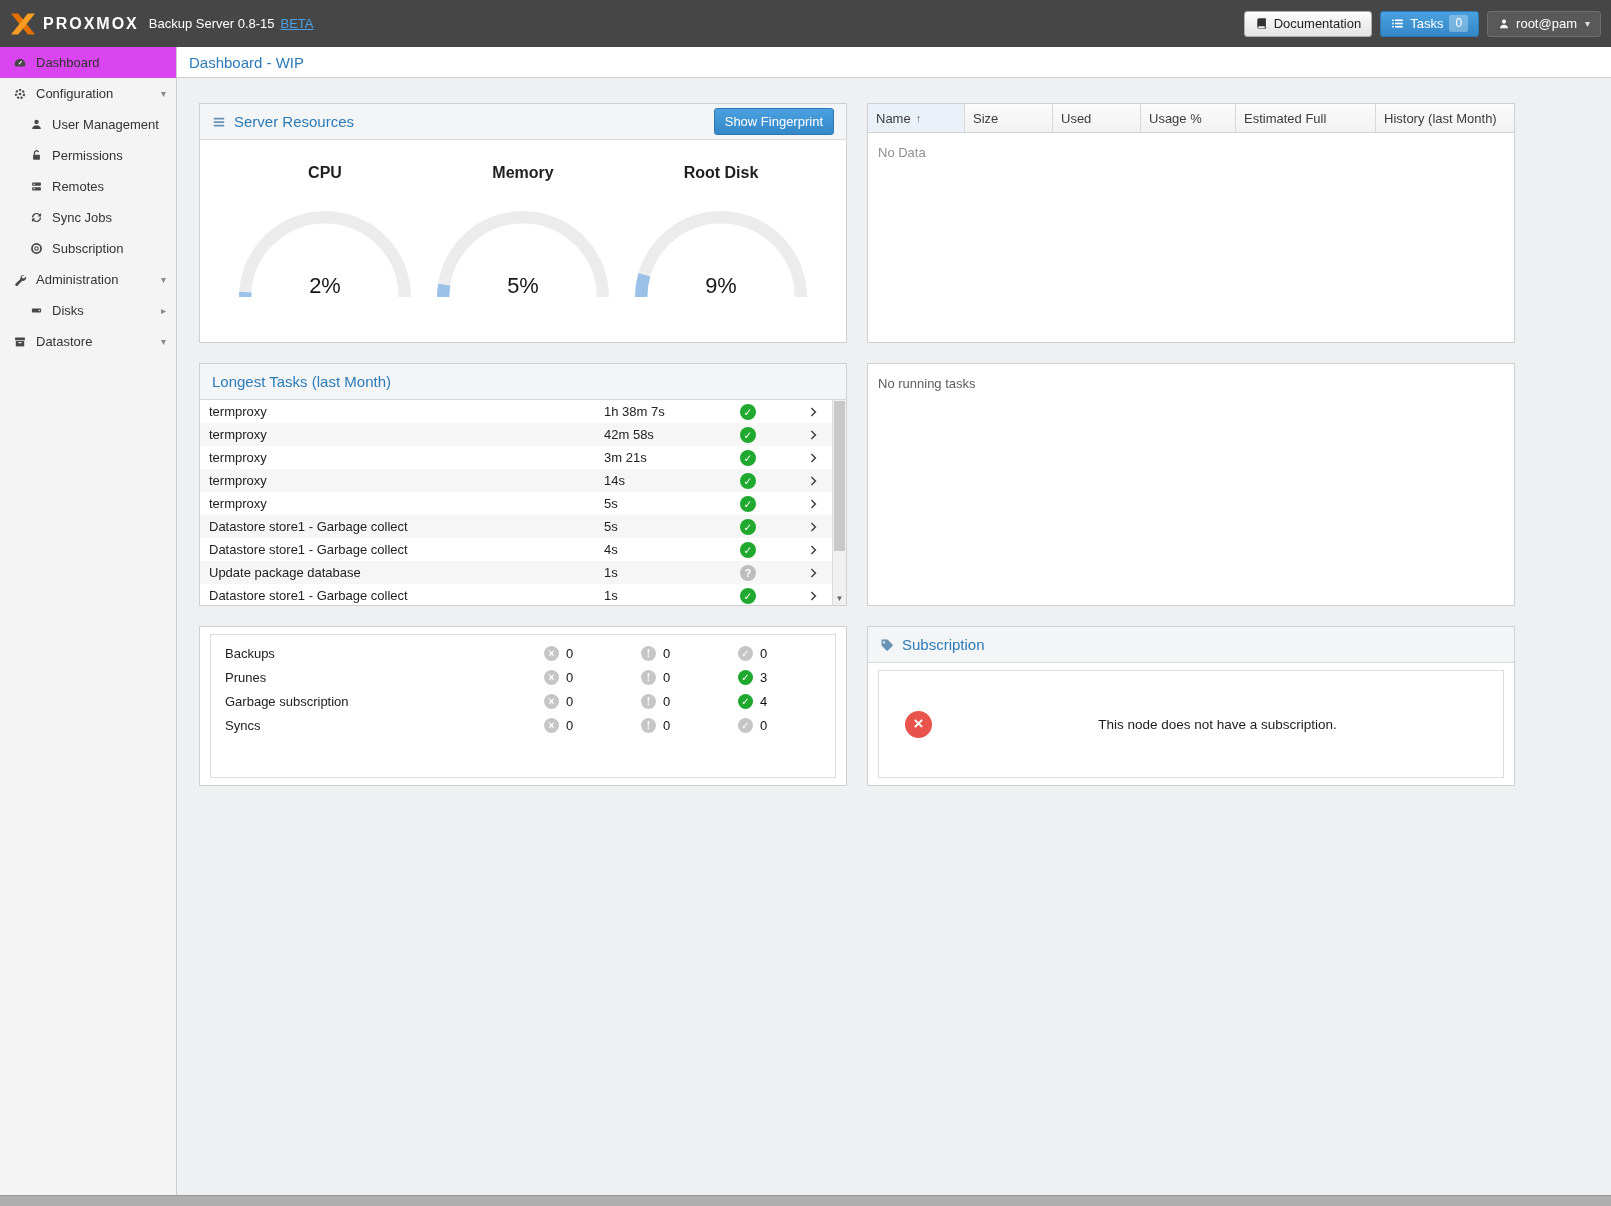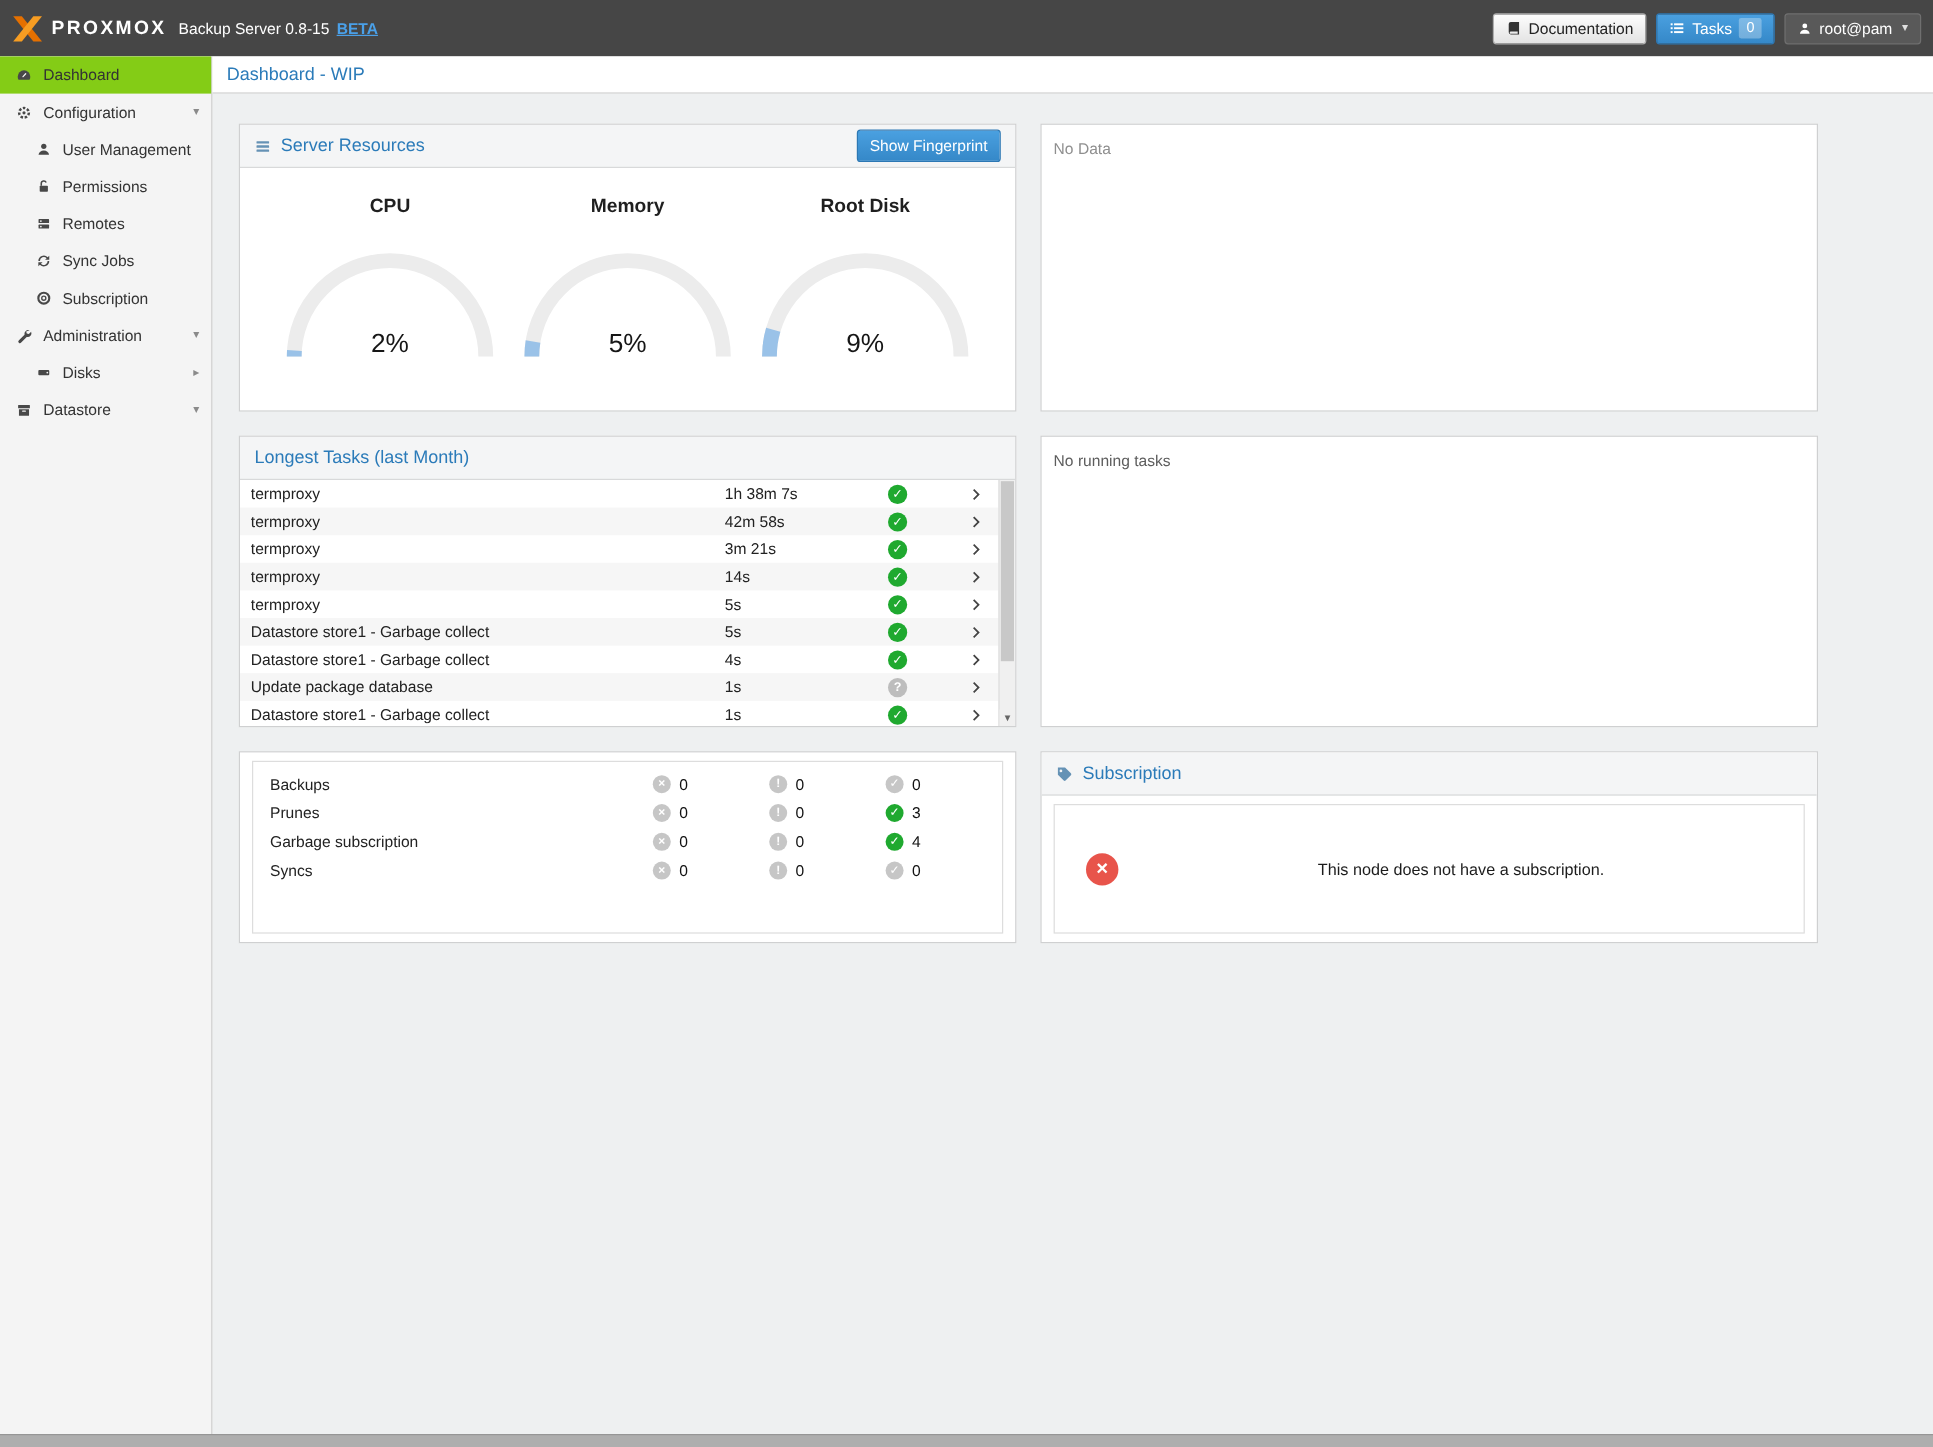--- a/index.html
+++ b/index.html
@@ -5,35 +5,35 @@
   * { margin:0; padding:0; box-sizing:border-box; }
   html,body { background:#d8d8d8; }
   body { font-family:"Liberation Sans","DejaVu Sans",sans-serif; font-size:13px; color:#333; }
   .app { width:1611px; height:1206px; display:flex; flex-direction:column; background:#eef0f1; overflow:hidden; }
 
   
   .topbar { flex:0 0 47px; background:#464646; display:flex; align-items:center; padding:0 10px; }
   .brand { display:flex; align-items:center; gap:7px; }
   .brand-word { color:#fff; font-weight:700; font-size:16px; letter-spacing:2px; }
   .product { color:#fff; margin-left:10px; font-size:13px; }
-  .beta { color:#4aa0e8; margin-left:6px; font-size:13px; text-decoration:underline; font-weight:bold; cursor:pointer; }
+  .beta { color:#4aa0e8; margin-left:6px; font-size:13px; text-decoration:underline; font-weight:normal; cursor:pointer; }
   .topbar-right { margin-left:auto; display:flex; align-items:center; gap:8px; }
   .tb-btn { height:26px; display:inline-flex; align-items:center; gap:6px; padding:0 10px; border-radius:3px; font-size:13px; cursor:pointer; white-space:nowrap; }
   .tb-btn.light { background:linear-gradient(#fdfdfd,#e3e3e3); border:1px solid #aeaeae; color:#222; }
   .tb-btn.blue  { background:linear-gradient(#4aa0e0,#3588c8); border:1px solid #2d78b4; color:#fff; }
   .tb-btn.dark  { background:#595959; border:1px solid #6f6f6f; color:#fff; }
   .tb-badge { background:rgba(255,255,255,.30); color:#fff; font-size:12px; line-height:17px; height:17px; padding:0 6px; border-radius:2px; }
   .tb-caret { font-size:10px; color:#e0e0e0; margin-left:2px; }
 
   
   .layout { flex:1; display:flex; min-height:0; }
   .sidebar { flex:0 0 177px; background:#f4f4f4; border-right:1px solid #cfcfcf; padding-top:0; }
   .nav-item { height:31px; display:flex; align-items:center; gap:8px; padding-left:12px; cursor:pointer; color:#333; }
   .nav-item.lvl1 { padding-left:28px; }
-  .nav-item.selected { background:#84cc16; }
+  .nav-item.selected { background:#d946ef; }
   .nav-icon { width:16px; display:inline-flex; justify-content:center; color:#484848; flex:0 0 16px; }
   .nav-caret { margin-left:auto; padding-right:10px; color:#8a8a8a; font-size:10px; }
 
   .main { flex:1; display:flex; flex-direction:column; min-width:0; }
   .main-header { flex:0 0 31px; background:#fff; border-bottom:1px solid #cfcfcf; display:flex; align-items:center; padding:0 12px; }
   .page-title { color:#2b7bb9; font-size:15px; }
   .content { flex:1; padding:25px 0 0 22px; overflow:hidden; }
   .grid { display:grid; grid-template-columns:648px 648px; grid-template-rows:240px 243px 160px; gap:20px; }
 
   
@@ -288,20 +288,41 @@
                   <path d="M16 104 A84 84 0 0 1 184 104" fill="none" stroke="#ececec" stroke-width="13"></path>
                   <path d="M16 104 A84 84 0 0 1 184 104" fill="none" stroke="#9ac2e8" stroke-width="13" stroke-dasharray="23.8 263.9"></path>
                   <text x="100" y="100" text-anchor="middle" class="gauge-text">9%</text>
                 </svg>
               </div>
             </div>
           </div>
 
           <div class="panel">
             <div class="panel-body">
+              <div class="du-head">
+                <div class="du-th sorted">
+                  <span>Name</span>
+                  <span class="sort-arrow">↑</span>
+                </div>
+                <div class="du-th">
+                    <span>Size</span>
+                  </div>
+                <div class="du-th">
+                    <span>Used</span>
+                  </div>
+                <div class="du-th">
+                    <span>Usage %</span>
+                  </div>
+                <div class="du-th">
+                    <span>Estimated Full</span>
+                  </div>
+                <div class="du-th">
+                    <span>History (last Month)</span>
+                  </div>
+              </div>
               <div class="empty-text">No Data</div>
             </div>
           </div>
 
           <div class="panel">
             <div class="panel-header">
               <span class="panel-title">Longest Tasks (last Month)</span>
             </div>
             <div class="panel-body lt-body">
               <div class="lt-row">

